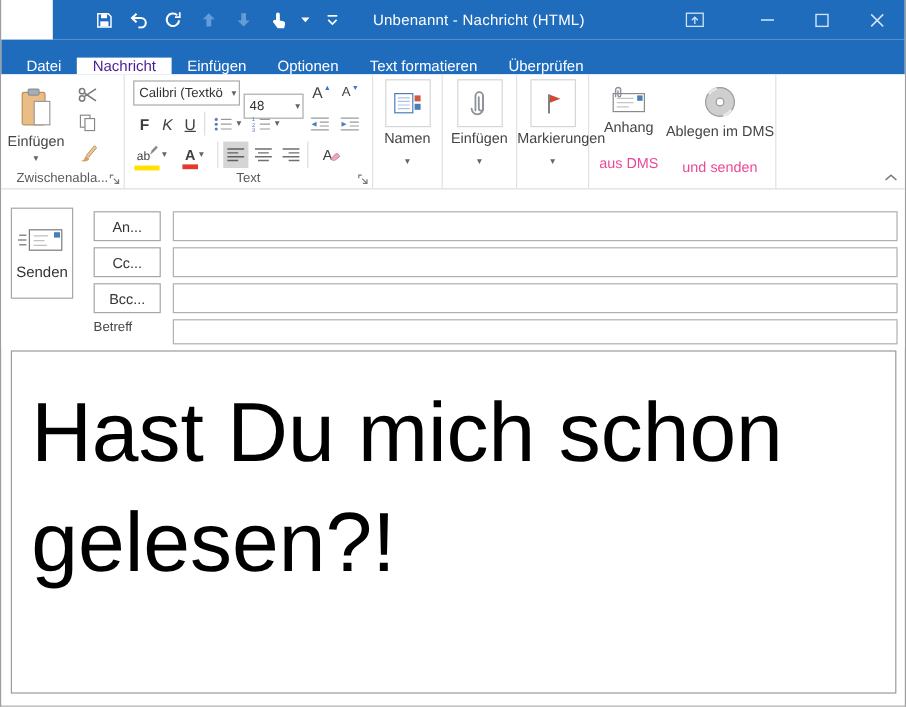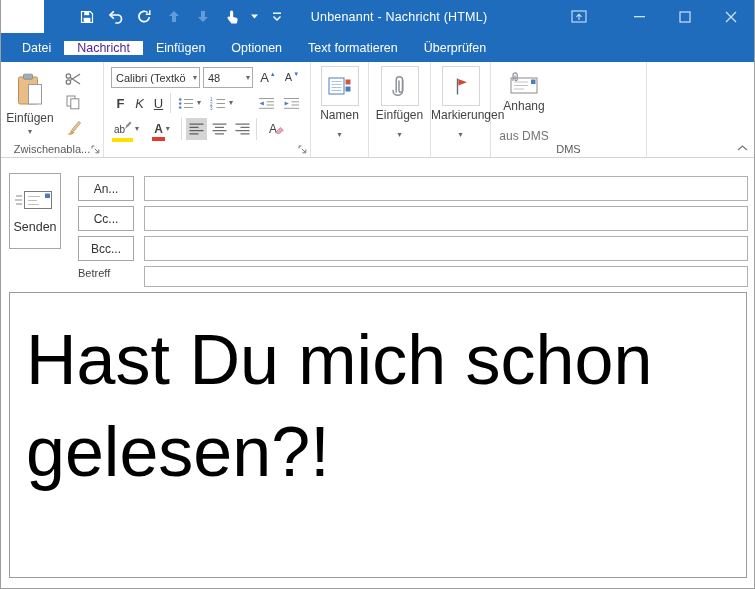--- a/index.html
+++ b/index.html
@@ -10,21 +10,21 @@
   .titlebar{position:absolute;left:0;top:0;right:0;height:33px;background:#1f6cbd;color:#fff;margin-left:43px;}
   .qat{position:absolute;left:28px;top:0;height:33px;display:flex;align-items:center;}
   .qbtn{width:29px;height:26px;display:flex;align-items:center;justify-content:center;}
   .qbtn.narrow{width:16px;}
   .title{position:absolute;left:0;right:0;top:0;height:33px;display:flex;align-items:center;justify-content:center;
          font-size:12.5px;color:#fff;letter-spacing:.2px;pointer-events:none;}
   .winctl{position:absolute;right:0;top:0;height:33px;display:flex;}
   .wbtn{width:46px;height:33px;display:flex;align-items:center;justify-content:center;}
   .wbtn.gap{margin-right:14px;}
   
-  .tabrow{position:absolute;left:0;top:33px;right:0;height:29px;background:#1f6cbd;display:flex;align-items:center;
+  .tabrow{position:absolute;left:0;top:33px;right:0;height:29px;background:#1f6cbd;display:flex;align-items:flex-end;
           padding-left:8px;font-size:12.5px;color:#fff;}
   .tab{display:flex;align-items:center;padding:0 13px;white-space:nowrap;}
   .tab.active{background:#fff;color:#4c1d95;}
   .tellme{display:flex;align-items:center;gap:7px;margin-left:14px;white-space:nowrap;}
   
   .ribbon{position:absolute;left:0;top:62px;right:0;height:95px;background:#fff;border-bottom:1px solid #d4d4d4;
           display:flex;box-sizing:content-box;font-size:12px;color:#444;}
   .grp{position:relative;border-right:1px solid #e2e2e2;box-sizing:border-box;height:95px;flex:none;}
   .grplabel{position:absolute;bottom:2px;left:0;right:0;text-align:center;font-size:11px;color:#5a5a5a;white-space:nowrap;}
   .launcher{position:absolute;bottom:3px;right:3px;width:10px;height:10px;display:flex;align-items:center;justify-content:center;}
@@ -35,21 +35,21 @@
   .combo .cv{flex:1;overflow:hidden;white-space:nowrap;}
   .vsep{position:absolute;width:1px;background:#dcdcdc;}
   .ddbtn{position:absolute;left:0;right:0;top:0;bottom:0;}
   .iconbox{position:absolute;top:4px;left:50%;transform:translateX(-50%);width:36px;height:38px;border:1px solid #d6d6d6;
            display:flex;align-items:center;justify-content:center;background:#fff;}
   .ddlabel{position:absolute;top:46px;left:0;right:0;text-align:center;font-size:12px;color:#444;white-space:nowrap;}
   .ddcaret{position:absolute;top:64px;left:0;right:0;text-align:center;}
   .bigbtn{position:absolute;top:0;bottom:14px;display:flex;flex-direction:column;align-items:center;}
   .bigicon{margin-top:8px;height:32px;display:flex;align-items:center;justify-content:center;}
   .bigl1{font-size:12px;color:#444;margin-top:2px;white-space:nowrap;}
-  .bigl2{font-size:12px;color:#737373;white-space:nowrap;margin-top:16px;}
+  .bigl2{font-size:12px;color:#ec4899;white-space:nowrap;margin-top:16px;}
   .ltr{font-size:13px;color:#3f3f3f;line-height:1;}
   .selbg{background:#d5d5d5;}
   .bar{position:absolute;left:2px;right:2px;bottom:2px;height:4px;}
   
   .header{position:absolute;left:0;top:158px;right:0;height:133px;background:#fff;}
   .sendbtn{position:absolute;left:8px;top:15px;width:50px;height:74px;border:1px solid #a6a6a6;background:#fff;
            display:flex;flex-direction:column;align-items:center;justify-content:center;gap:8px;font-size:12.5px;color:#333;}
   .fieldbtn{position:absolute;left:77px;width:56px;height:25px;border:1px solid #a6a6a6;background:#fff;
             display:flex;align-items:center;justify-content:center;font-size:12px;color:#333;box-sizing:border-box;}
   .subjlabel{position:absolute;left:77px;top:109px;font-size:11px;color:#444;}
@@ -220,21 +220,21 @@
             <path d="M3.8 3.8 l3.6 3.6 M7.8 4.4 V7.8 H4.4" fill="none" stroke="#777"></path>
           </svg>
       </div>
     </div>
 
     <div class="grp" style="width:207px;">
       <div class="combo" style="left:7px;top:5px;width:89px;">
         <span class="cv">Calibri (Textkö</span>
         <span class="caret">▾</span>
       </div>
-      <div class="combo" style="left:99px;top:5px;width:50px;">
+      <div class="combo" style="left:99px;top:16px;width:50px;">
         <span class="cv">48</span>
         <span class="caret">▾</span>
       </div>
       <div class="sbtn" style="left:153px;top:5px;width:22px;height:21px;">
         <span class="ltr">A</span>
         <span style="font-size:6px;color:#3b76c9;margin:-8px 0 0 1px;">▲</span>
       </div>
       <div class="sbtn" style="left:177px;top:5px;width:22px;height:21px;">
         <span class="ltr" style="font-size:11px;">A</span>
         <span style="font-size:6px;color:#3b76c9;margin:-8px 0 0 1px;">▼</span>
@@ -330,20 +330,21 @@
       </div>
       <div class="vsep" style="left:152px;top:56px;height:22px;"></div>
       <div class="sbtn" style="left:157px;top:56px;width:24px;height:22px;">
         <span style="position:relative;">
           <span class="ltr" style="font-size:12px;">A</span>
           <svg width="12" height="10" viewBox="0 0 12 10" style="position:absolute;left:3px;top:2px;">
               <path d="M3.5 8.5 L8.5 3.5 l2.8 2.8 -5 4z" fill="#eda6b8" stroke="#c57f93" stroke-width=".8"></path>
             </svg>
         </span>
       </div>
+      <div class="grplabel">Text</div>
       <div class="launcher">
         <svg width="9" height="9" viewBox="0 0 9 9">
             <path d="M1 3.5 V1 h2.5" fill="none" stroke="#777"></path>
             <path d="M3.8 3.8 l3.6 3.6 M7.8 4.4 V7.8 H4.4" fill="none" stroke="#777"></path>
           </svg>
       </div>
     </div>
 
     <div class="grp" style="width:58px;">
       <div class="ddbtn">
@@ -392,21 +393,31 @@
           <svg width="36" height="26" viewBox="0 0 36 26">
               <rect x="5" y="7" width="26" height="15" fill="#fff" stroke="#8a8a8a"></rect>
               <path d="M8 11 h14 M8 14.5 h14 M8 18 h10" stroke="#c4c4c4"></path>
               <rect x="25" y="8.5" width="4.5" height="4.5" fill="#4a7ebb"></rect>
               <path d="M7 9.5 V4 a2.1 2.1 0 0 1 4.2 0 v4.6 a1.1 1.1 0 0 1 -2.2 0 V4.8" fill="none" stroke="#8d9199" stroke-width="1.2" stroke-linecap="round"></path>
             </svg>
         </div>
         <div class="bigl1">Anhang</div>
         <div class="bigl2">aus DMS</div>
       </div>
-      <div class="grplabel">DMS</div>
+      <div class="bigbtn" style="left:64px;width:90px;">
+        <div class="bigicon">
+          <svg width="32" height="30" viewBox="0 0 32 30">
+              <circle cx="16" cy="15" r="12" fill="#cfcfcf" stroke="#9a9a9a"></circle>
+              <circle cx="16" cy="15" r="3.2" fill="#fff" stroke="#9a9a9a"></circle>
+              <path d="M6.8 8.5 a11 11 0 0 1 6.5-4.6 M25.2 21.5 a11 11 0 0 1 -6.5 4.6" stroke="#e9e9e9" stroke-width="2" fill="none"></path>
+            </svg>
+        </div>
+        <div class="bigl1">Ablegen im DMS</div>
+        <div class="bigl2">und senden</div>
+      </div>
     </div>
 
 
     <div class="grp" style="flex:1;border-right:none;">
       <div class="sbtn" style="right:4px;bottom:3px;width:16px;height:12px;left:auto;">
         <span>
           <svg width="11" height="6" viewBox="0 0 11 6">
               <path d="M1 5 L5.5 1 10 5" fill="none" stroke="#777" stroke-width="1.3"></path>
             </svg>
         </span>

